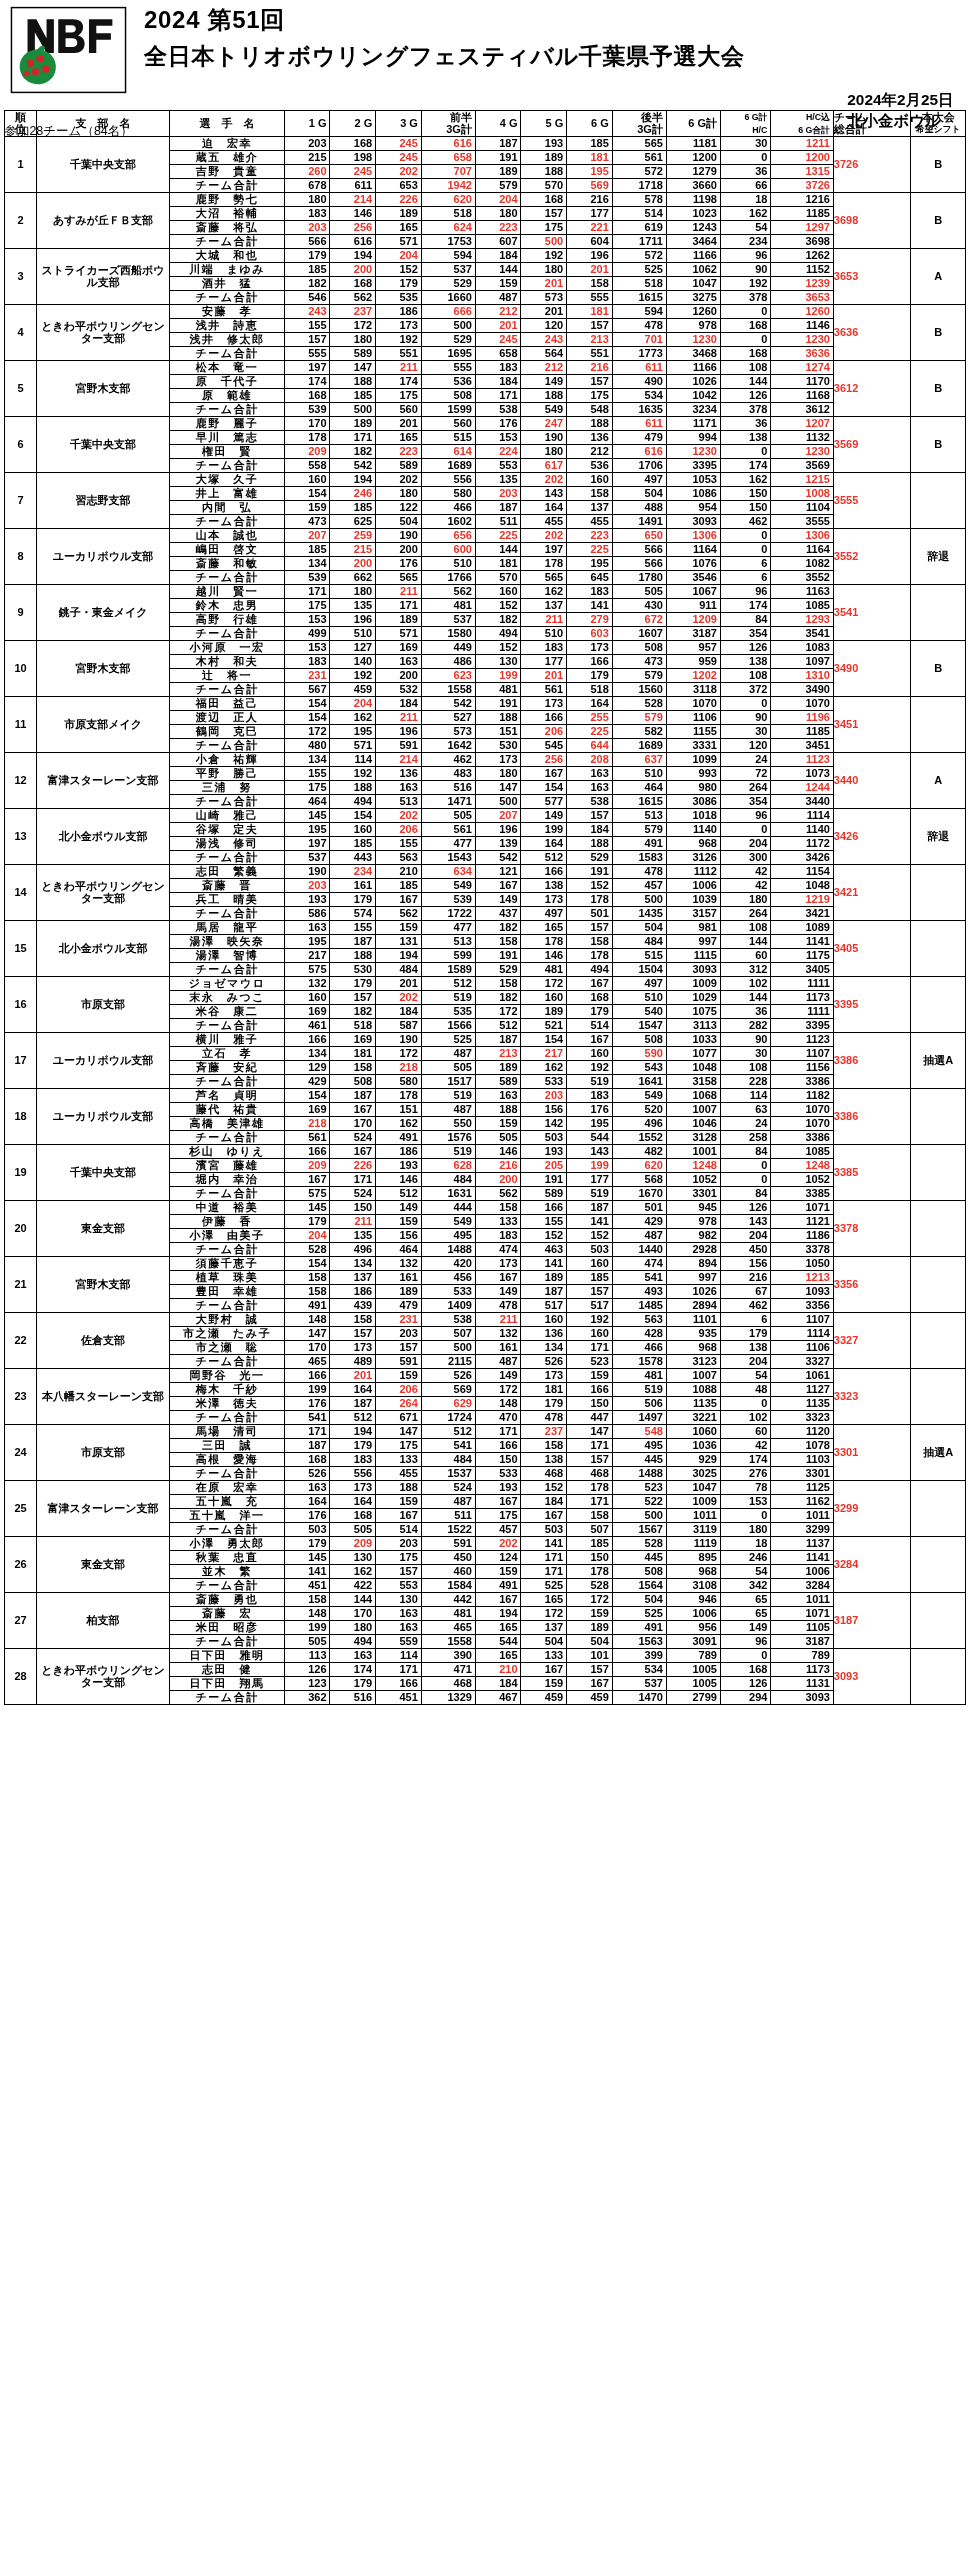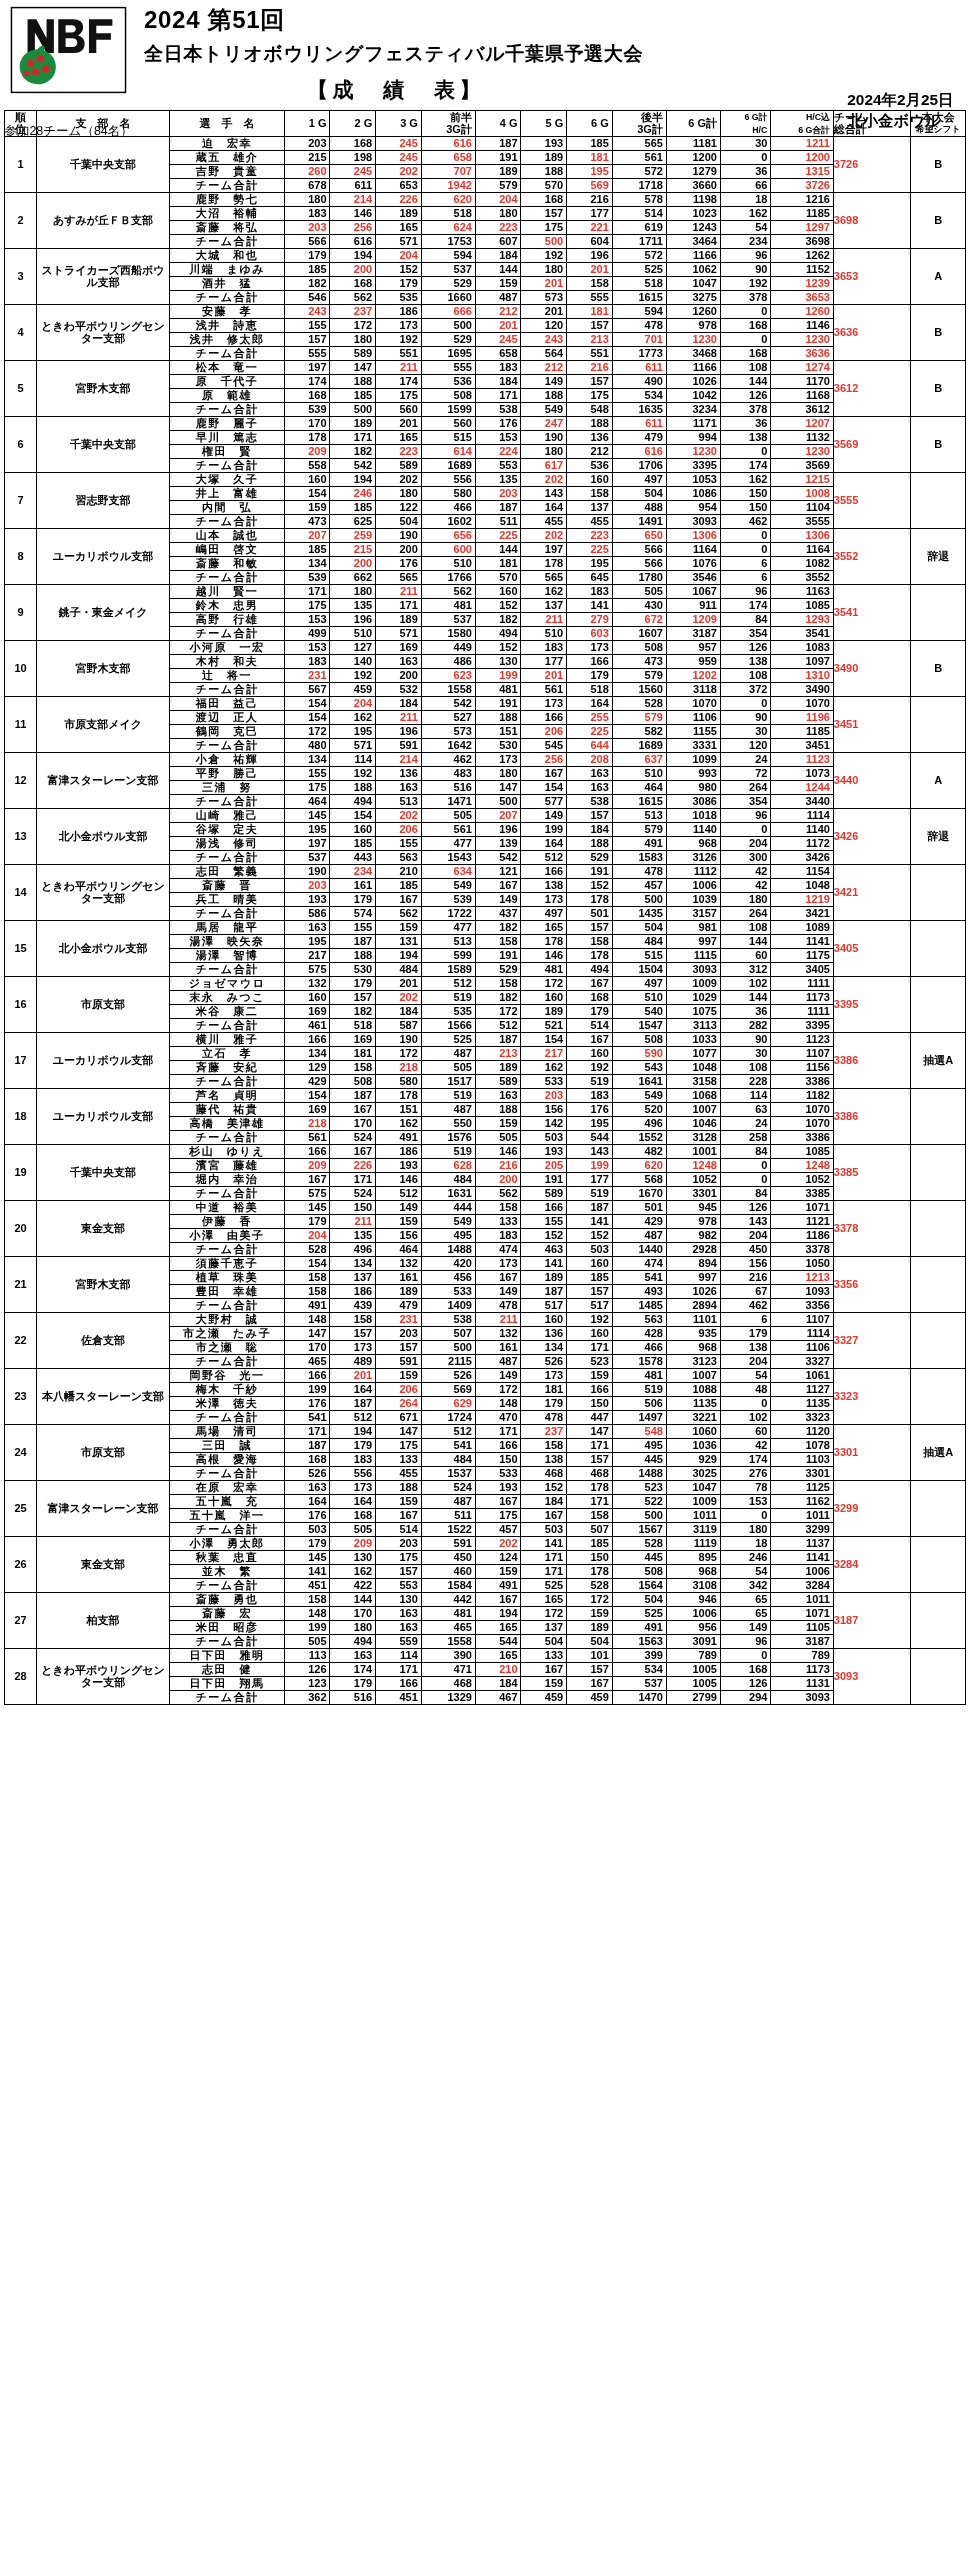--- a/index.html
+++ b/index.html
@@ -9,21 +9,21 @@
     color:#000;
     -webkit-font-smoothing:none;
   }
   .page{position:relative;width:971px;padding:0 0 7.3px 0;box-sizing:border-box;}
 
   
   .hdr{position:relative;height:110px;}
   .logo{position:absolute;left:10.3px;top:5.9px;width:117px;height:88px;}
   .ttl-wrap{position:absolute;left:144px;top:4.4px;}
   .ttl1{font-size:24px;font-weight:bold;letter-spacing:0.7px;}
-  .ttl2{font-size:19px;font-weight:bold;letter-spacing:0.7px;margin-top:4.4px;}
+  .ttl2{font-size:23px;font-weight:bold;letter-spacing:0.7px;margin-top:4.4px;}
   .ttl3{font-size:21px;font-weight:bold;letter-spacing:4.4px;margin-top:8.8px;margin-left:163px;}
   .rightinfo{position:absolute;right:17.6px;top:90px;text-align:left;}
   .rdate{font-size:15.4px;font-weight:bold;}
   .rplace{font-size:15.4px;font-weight:bold;margin-top:0;}
   .entry{position:absolute;left:4.4px;top:123px;font-size:12.5px;font-weight:normal;}
 
   
   table.main{border-collapse:collapse;margin:0 4.4px;width:962px;table-layout:fixed;}
   table.main td,table.main th{
     border:0.7px solid #000;
@@ -77,21 +77,20 @@
         <circle cx="33" cy="20" r="5" fill="#d6242a"></circle>
         <circle cx="27" cy="38" r="5" fill="#d6242a"></circle>
         <circle cx="41" cy="34" r="5" fill="#d6242a"></circle>
         <circle cx="14" cy="40" r="4" fill="#d6242a"></circle>
       </g>
     </svg>
 
     <div class="ttl-wrap">
       <div class="ttl1">2024  第51回</div>
       <div class="ttl2">全日本トリオボウリングフェスティバル千葉県予選大会</div>
-      <div class="ttl3">【成　績　表】</div>
     </div>
 
     <div class="rightinfo">
       <div class="rdate">2024年2月25日</div>
       <div class="rplace">北小金ボウル</div>
     </div>
 
     <div class="entry">参加28チーム（84名）</div>
   </div>
 

